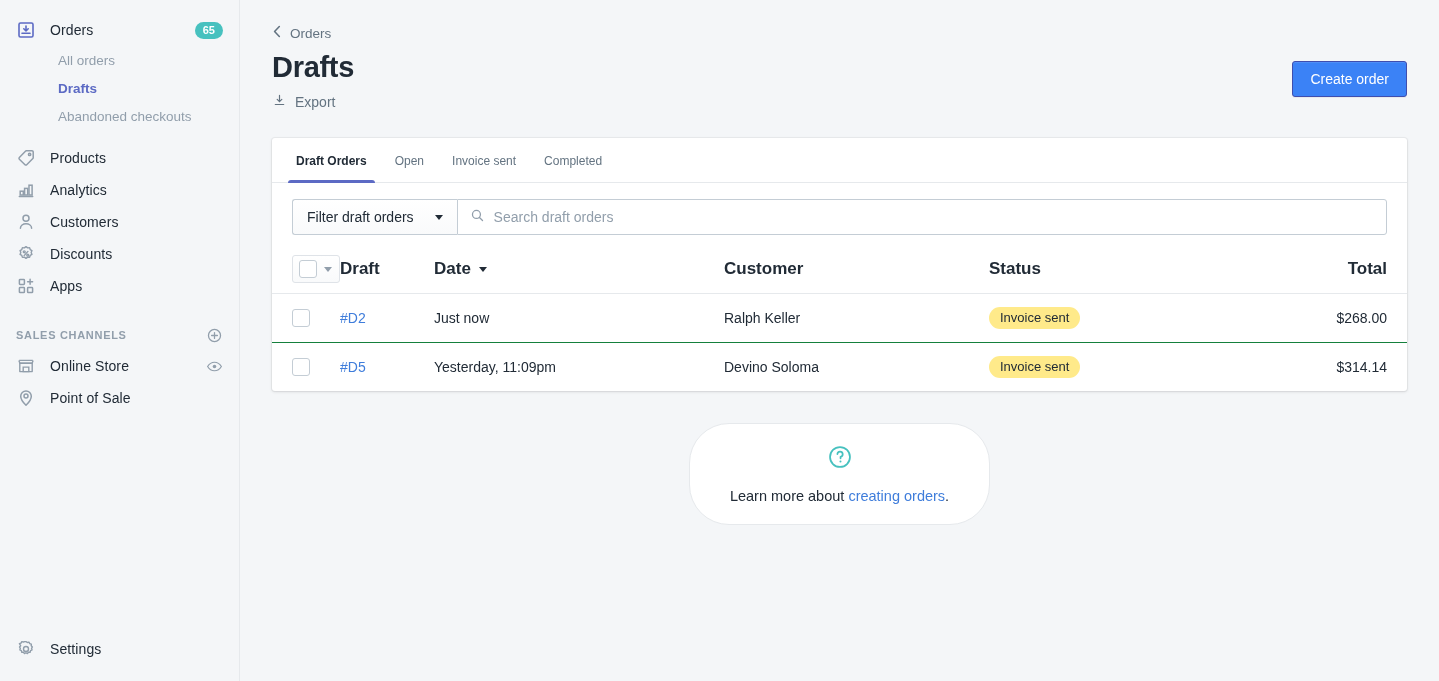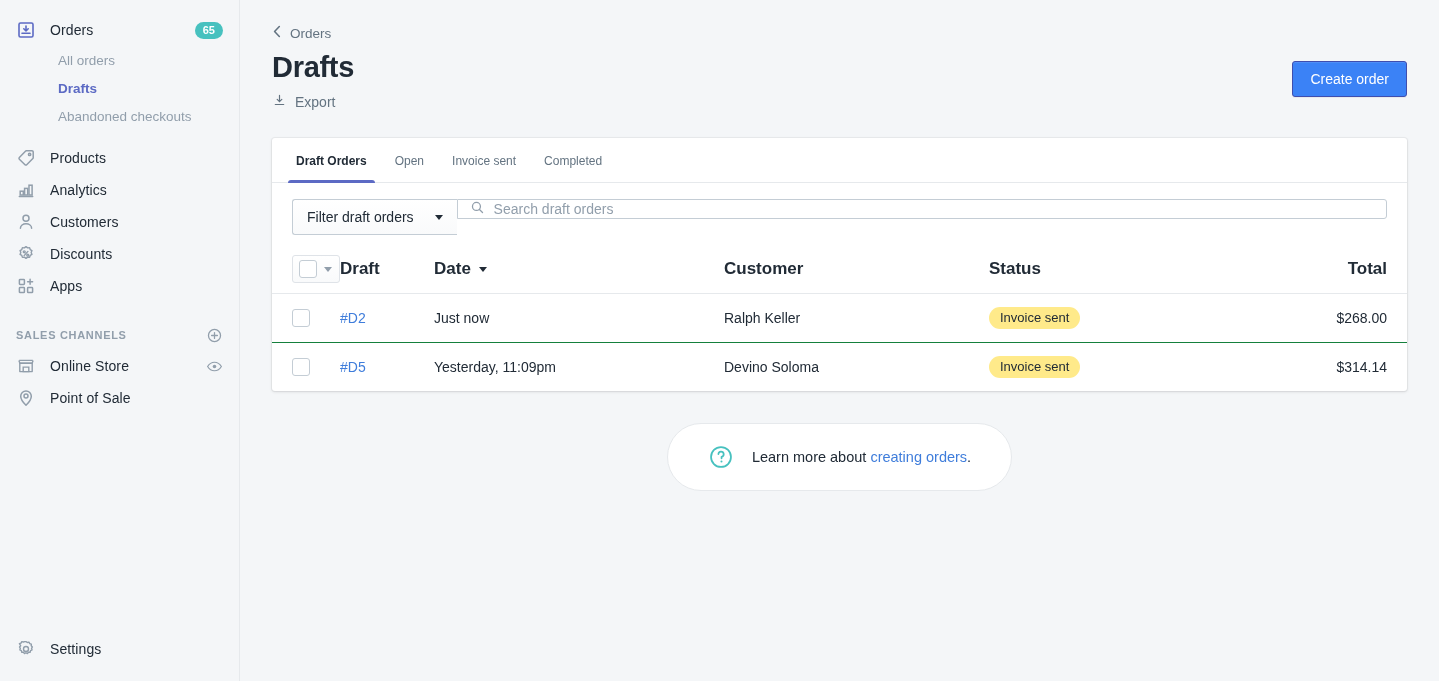--- a/index.html
+++ b/index.html
@@ -139,21 +139,21 @@
     border: 1px solid #c4cdd5; border-right: none;
     border-radius: 3px 0 0 3px;
     background: linear-gradient(180deg,#ffffff,#f9fafb);
     padding: 12px 14px; height: 36px;
     font-size: 14px; color: #212b36;
     cursor: pointer; white-space: nowrap;
   }
   .search-wrap {
     flex: 1 1 auto; display: flex; align-items: center;
     border: 1px solid #c4cdd5; border-radius: 0 3px 3px 0;
-    background: #ffffff; height: 20px; padding: 0 12px; gap: 9px;
+    background: #ffffff; height: 36px; padding: 0 12px; gap: 9px;
   }
   .search-wrap input {
     border: none; outline: none; flex: 1 1 auto;
     font-size: 14px; color: #212b36;
     font-family: "Liberation Sans", sans-serif;
     background: transparent;
   }
   .search-wrap input::placeholder { color: #919eab; }
 
   
@@ -215,21 +215,21 @@
   .footer-help {
     display: flex; justify-content: center;
     margin-top: 32px;
   }
   .help-pill {
     display: inline-flex; align-items: center; gap: 18px;
     background: #ffffff;
     border: 1px solid #e6e9ec;
     border-radius: 40px;
     padding: 20px 40px;
-    font-size: 14.5px; color: #212b36;
+    font-size: 14.5px; color: #212b36; flex-direction: column;
   }
   .help-pill .qmark { color: #47c1bf; display: flex; }
   .help-link { color: #3f7ddb; cursor: pointer; }
 </style>
 </head>
 <body>
 
 <div class="app">
 
   <nav class="sidebar">

